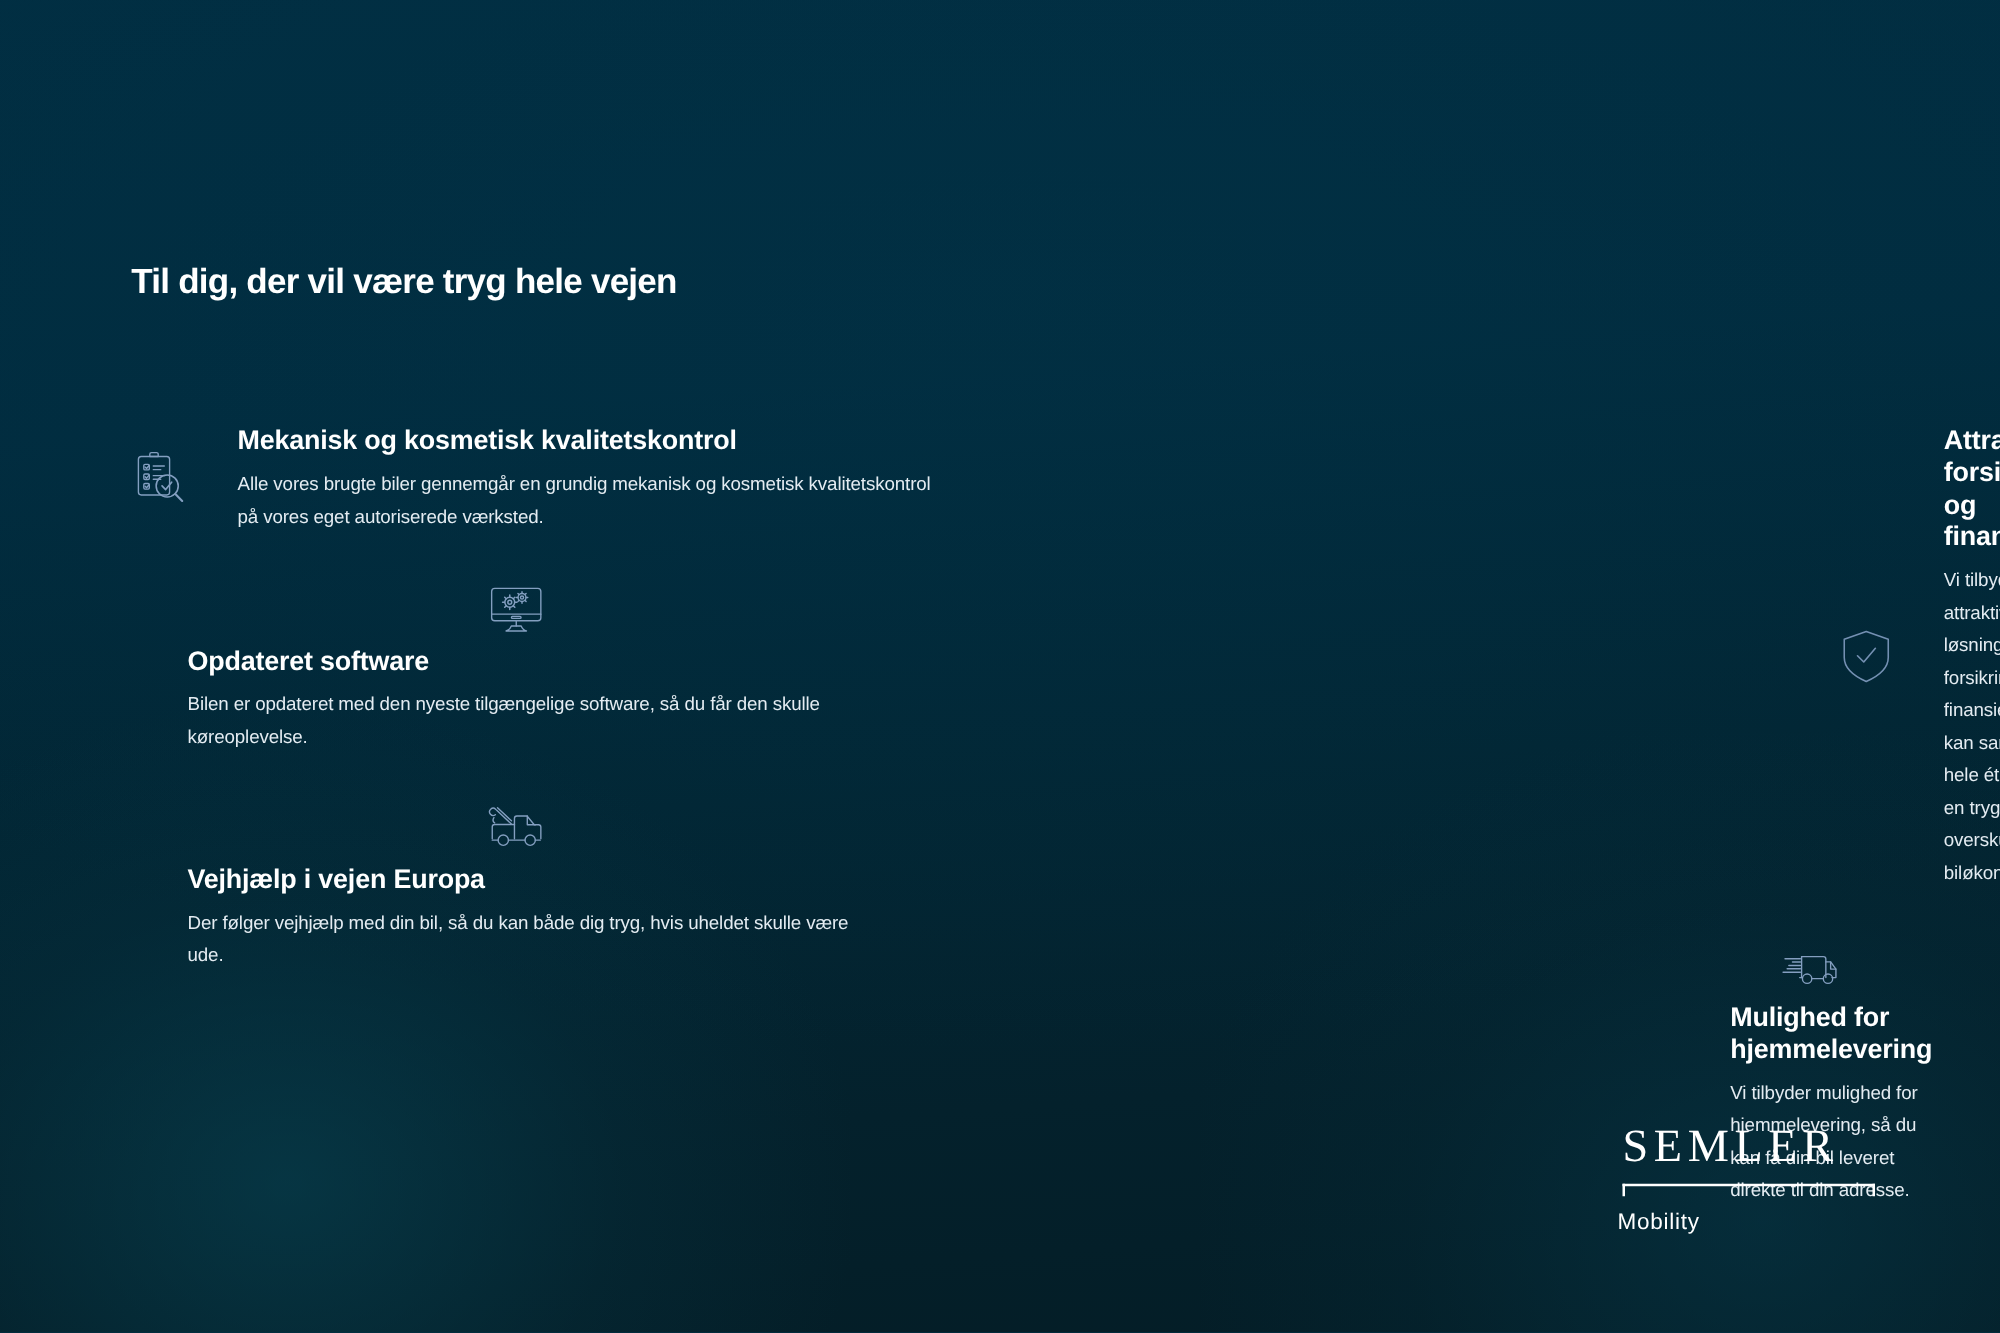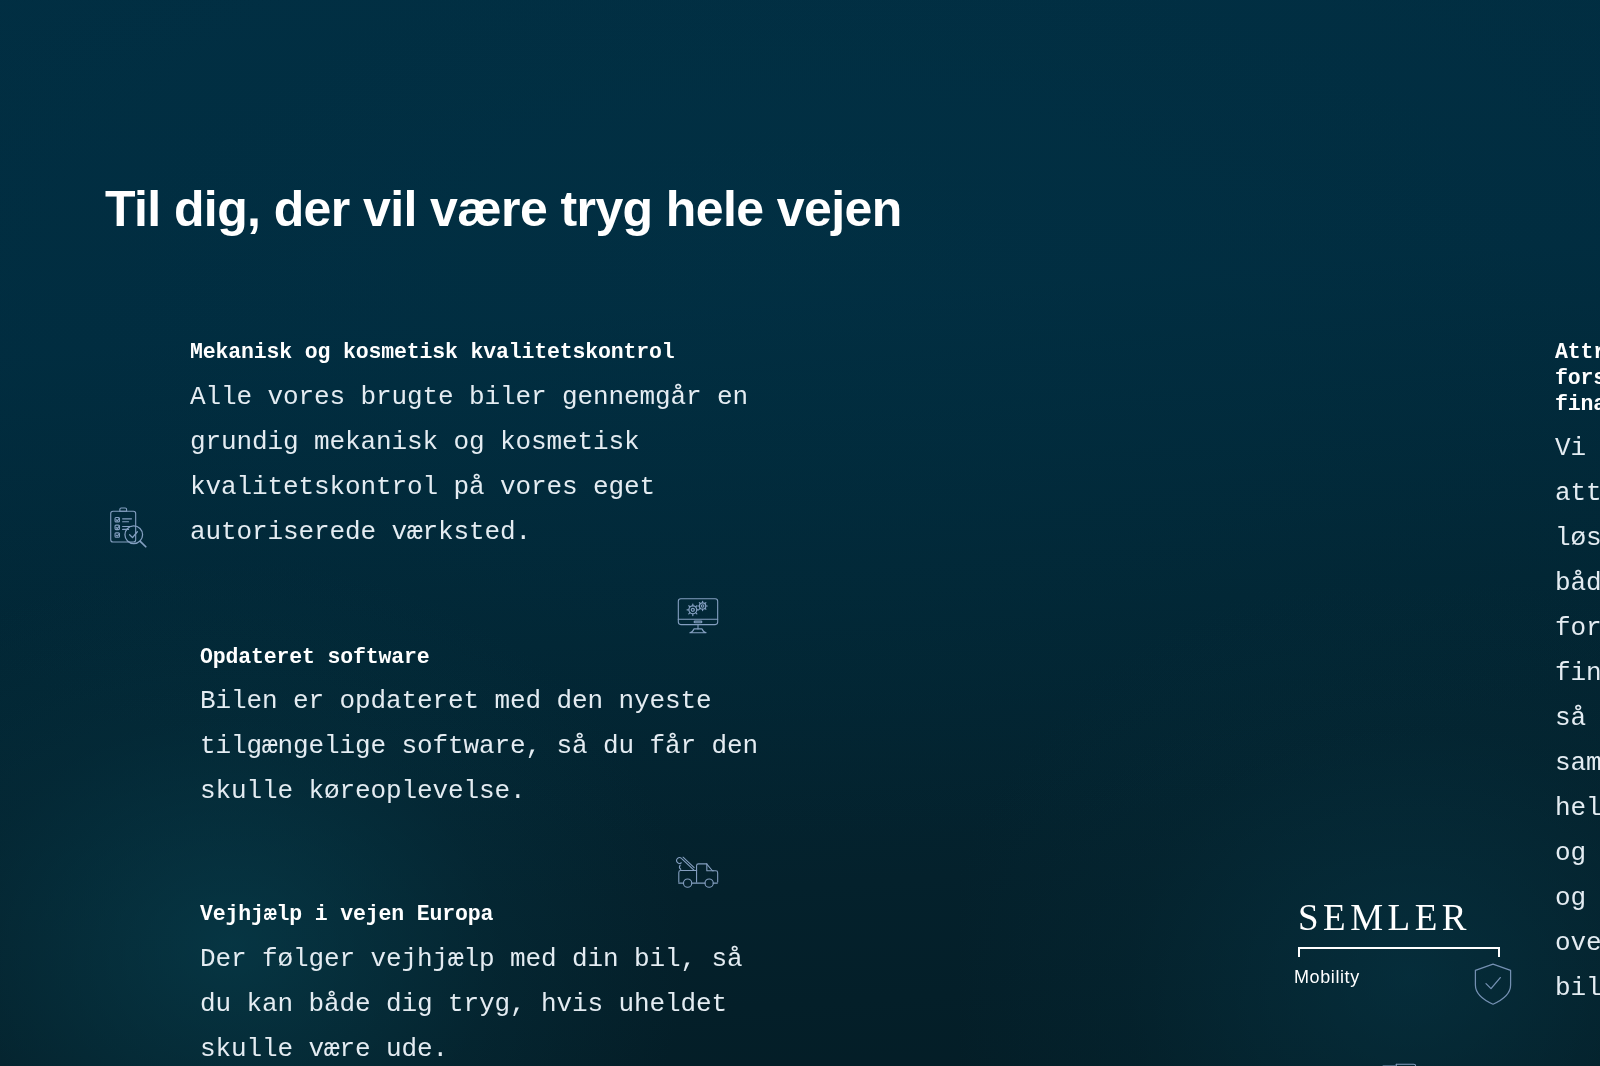--- a/index.html
+++ b/index.html
@@ -47,44 +47,43 @@
   
   .page {
     position: relative;
     width: 1600px;
     height: 1066px;
   }
 
   .headline {
     position: absolute;
     left: 105px;
-    top: 181px;
-    font-size: 50px;
+    top: 209px;
+    font-size: 28px;
     font-weight: 700;
     letter-spacing: -0.6px;
     color: #ffffff;
     line-height: 1.12;
   }
 
   .columns {
     position: absolute;
     left: 0;
     top: 340px;
     width: 1600px;
     display: flex;
   }
 
   .col-left  { width: 760px; padding-left: 100px; }
   .col-right { width: 760px; padding-left: 805px; margin-left: -100px; }
 
   .feature {
     display: flex;
-    align-items: flex-end;
+    align-items: center;
     margin-bottom: 34px;
-    font-family: Liberation Mono, monospace;
   }
   .feature.compact { margin-bottom: 32px; flex-direction: column; }
 
   .feature-icon {
     flex: 0 0 56px;
     width: 56px;
     height: 52px;
     margin-right: 34px;
     display: flex;
     align-items: flex-start;
@@ -108,21 +107,21 @@
   .feature-title {
     font-size: 21.5px;
     font-weight: 700;
     color: #ffffff;
     letter-spacing: -0.15px;
     margin-bottom: 9px;
     line-height: 1.2;
   }
 
   .feature-desc {
-    font-size: 26px;
+    font-size: 15px;
     font-weight: 400;
     color: #e4ecf2;
     line-height: 1.73;
     letter-spacing: -0.1px;
     max-width: 560px;
   }
   .col-right .feature-desc { max-width: 600px; }
 
   .disclaimer {
     margin-top: 36px;

